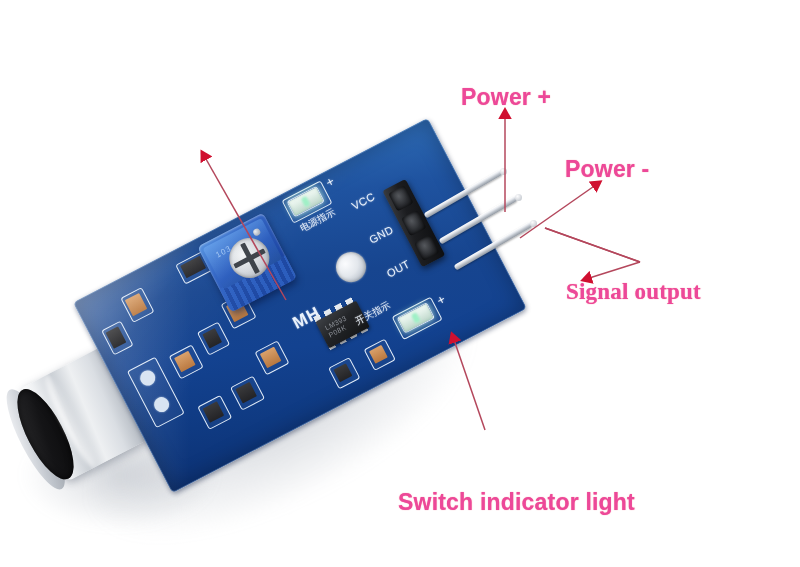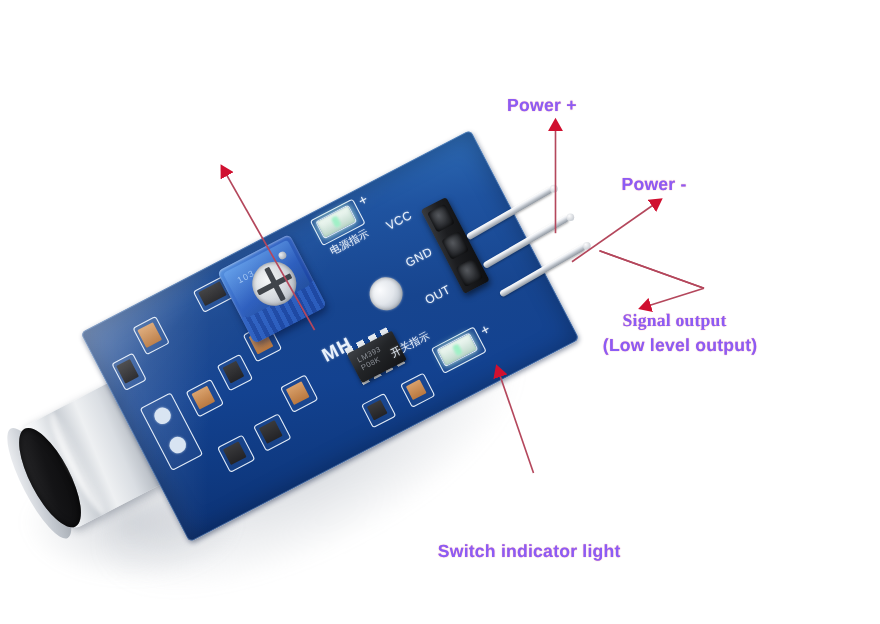--- a/index.html
+++ b/index.html
@@ -145,21 +145,21 @@
   
   .pin{
     position:absolute;height:6px;border-radius:3px;
     background:linear-gradient(180deg,#ffffff 0%,#e6e9ee 30%,#b9bfc7 62%,#8e959e 100%);
     box-shadow:0 1px 2px rgba(0,0,0,.30);
   }
   .pin-tip{position:absolute;width:7px;height:7px;border-radius:50%;
     background:radial-gradient(circle at 35% 32%,#fdfdfe,#b6bcc4);}
 
   
-  .anno{position:absolute;color:#8b5cf6;font-weight:bold;font-size:16px;letter-spacing:.2px;
+  .anno{position:absolute;color:#ec4899;font-weight:bold;font-size:23px;letter-spacing:.2px;
     white-space:nowrap;line-height:24px;text-shadow:0 0 1px rgba(250,10,50,.5);}
   svg.arrows{position:absolute;left:0;top:0;width:800px;height:567px;pointer-events:none;}
 </style>
 </head>
 <body>
 
 <div id="stage">
 
   <div class="scene">
 
@@ -281,17 +281,16 @@
       <path d="M640,262 L545,228 L640,262" stroke="#b4475c" stroke-width="1.5" fill="none"></path>
       <path d="M640,262 L583,280" stroke="#b4475c" stroke-width="1.5" fill="none" marker-end="url(#ah)"></path>
       <path d="M545,228 L640,262" stroke="#b4475c" stroke-width="1.5" fill="none"></path>
 
       <path d="M485,430 L452,334" stroke="#b4475c" stroke-width="1.5" fill="none" marker-end="url(#ah)"></path>
     </svg>
 
     <div class="anno" style="left:461px;top:85px;">Power +</div>
     <div class="anno" style="left:565px;top:157px;">Power -</div>
     <div class="anno" style="left:566px;top:280px;font-family:Liberation Serif, serif;">Signal output</div>
-    <div class="anno" style="left:548px;top:303px;">(Low level output)</div>
     <div class="anno" style="left:398px;top:443px;margin-top:47px;">Switch indicator light</div>
 
   </div>
 </div>
 
 </body></html>

